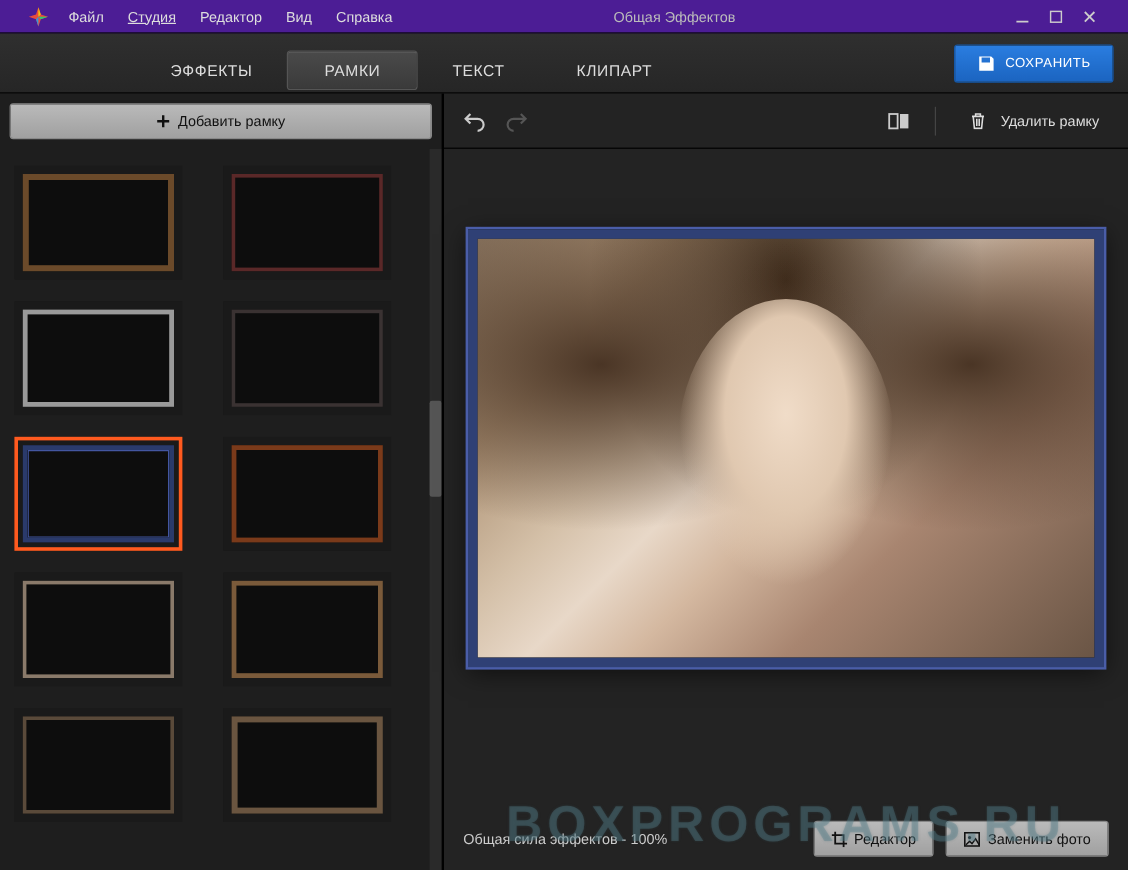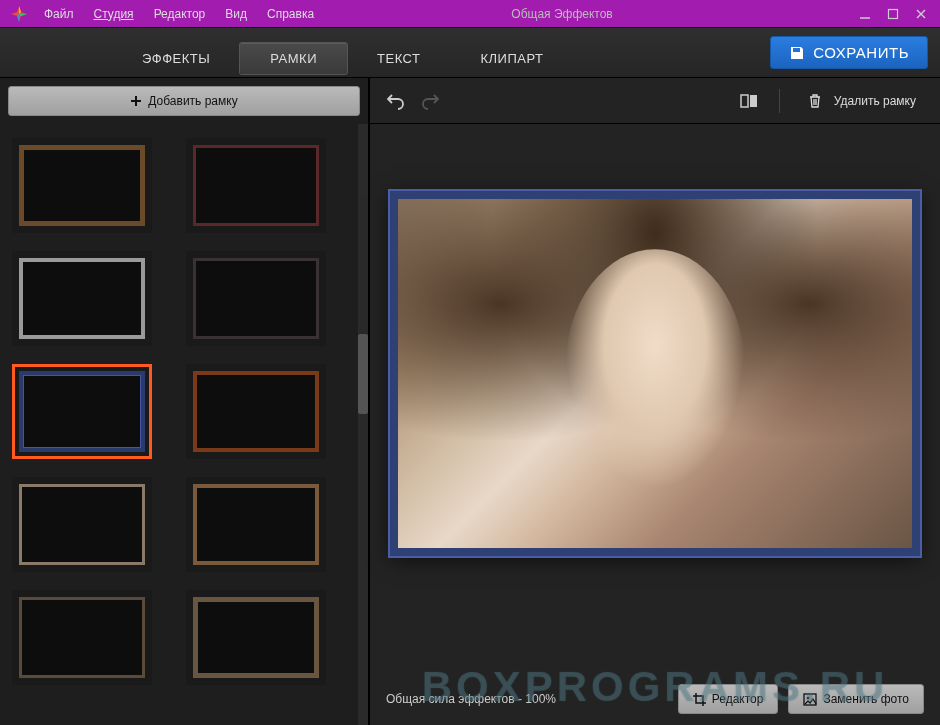--- a/index.html
+++ b/index.html
@@ -1,30 +1,30 @@
 <!DOCTYPE html>
 <html><head>
 <meta charset="utf-8">
 <style>
 * { margin: 0; padding: 0; box-sizing: border-box; font-family: "Segoe UI", Tahoma, sans-serif; }
 body { background: #1a1a1a; width: 940px; height: 725px; overflow: hidden; color: #ccc; }
 
-.titlebar { height: 28px; background: #a21caf; display: flex; align-items: center; padding: 0 4px; border-bottom: 1px solid #000; }
+.titlebar { height: 28px; background: #4c1d95; display: flex; align-items: center; padding: 0 17px; border-bottom: 1px solid #000; }
 .app-logo { width: 18px; height: 18px; margin: 0 6px; }
 .menu-item { padding: 0 10px; font-size: 12px; color: #ddd; cursor: pointer; line-height: 28px; }
 .menu-item.underline { text-decoration: underline; }
 .titlebar-title { flex: 1; text-align: center; font-size: 12px; color: #bbb; margin-left: -50px; }
 .win-controls { display: flex; gap: 14px; padding: 0 8px; }
 .win-btn { width: 14px; height: 14px; display: flex; align-items: center; justify-content: center; cursor: pointer; color: #ccc; font-size: 14px; }
 
 .tabbar { height: 50px; background: linear-gradient(#2f2f2f, #262626); display: flex; align-items: center; padding: 0 12px; border-bottom: 1px solid #000; }
 .tab-group { display: flex; flex: 1; align-items: center; justify-content: flex-start; gap: 0; margin-left: 100px; margin-top: 12px; }
 .tab { padding: 8px 30px; font-size: 13px; color: #ddd; cursor: pointer; letter-spacing: 0.5px; }
 .tab.active { background: linear-gradient(#4a4a4a, #3a3a3a); border-radius: 2px; box-shadow: inset 0 1px 0 rgba(255,255,255,0.1), 0 0 0 1px #555; }
-.save-btn { background: linear-gradient(#2a7de0, #1b64c0); color: #fff; padding: 7px 18px; font-size: 15px; border-radius: 3px; cursor: pointer; display: flex; align-items: center; gap: 8px; border: 1px solid #1558a8; letter-spacing: 0.5px; }
+.save-btn { background: linear-gradient(#2a7de0, #1b64c0); color: #fff; padding: 7px 18px; font-size: 11px; border-radius: 3px; cursor: pointer; display: flex; align-items: center; gap: 8px; border: 1px solid #1558a8; letter-spacing: 0.5px; }
 
 .main { display: flex; height: 647px; }
 
 .sidebar { width: 385px; background: #1e1e1e; display: flex; flex-direction: column; border-right: 2px solid #000; }
 .sidebar-toolbar { display: flex; padding: 8px; gap: 6px; }
 .side-btn { flex: 1; background: linear-gradient(#bababa, #a0a0a0); color: #111; padding: 7px 8px; font-size: 12px; border-radius: 3px; cursor: pointer; display: flex; align-items: center; justify-content: center; gap: 6px; border: 1px solid #888; }
 .side-btn.small { flex: 0 0 110px; }
 
 .frames-grid { flex: 1; overflow-y: auto; padding: 14px 12px; display: grid; grid-template-columns: 1fr 1fr; gap: 18px 14px; align-content: start; }
 .frame-thumb { width: 140px; height: 95px; background: #1a1a1a; cursor: pointer; position: relative; border: 3px solid transparent; }

